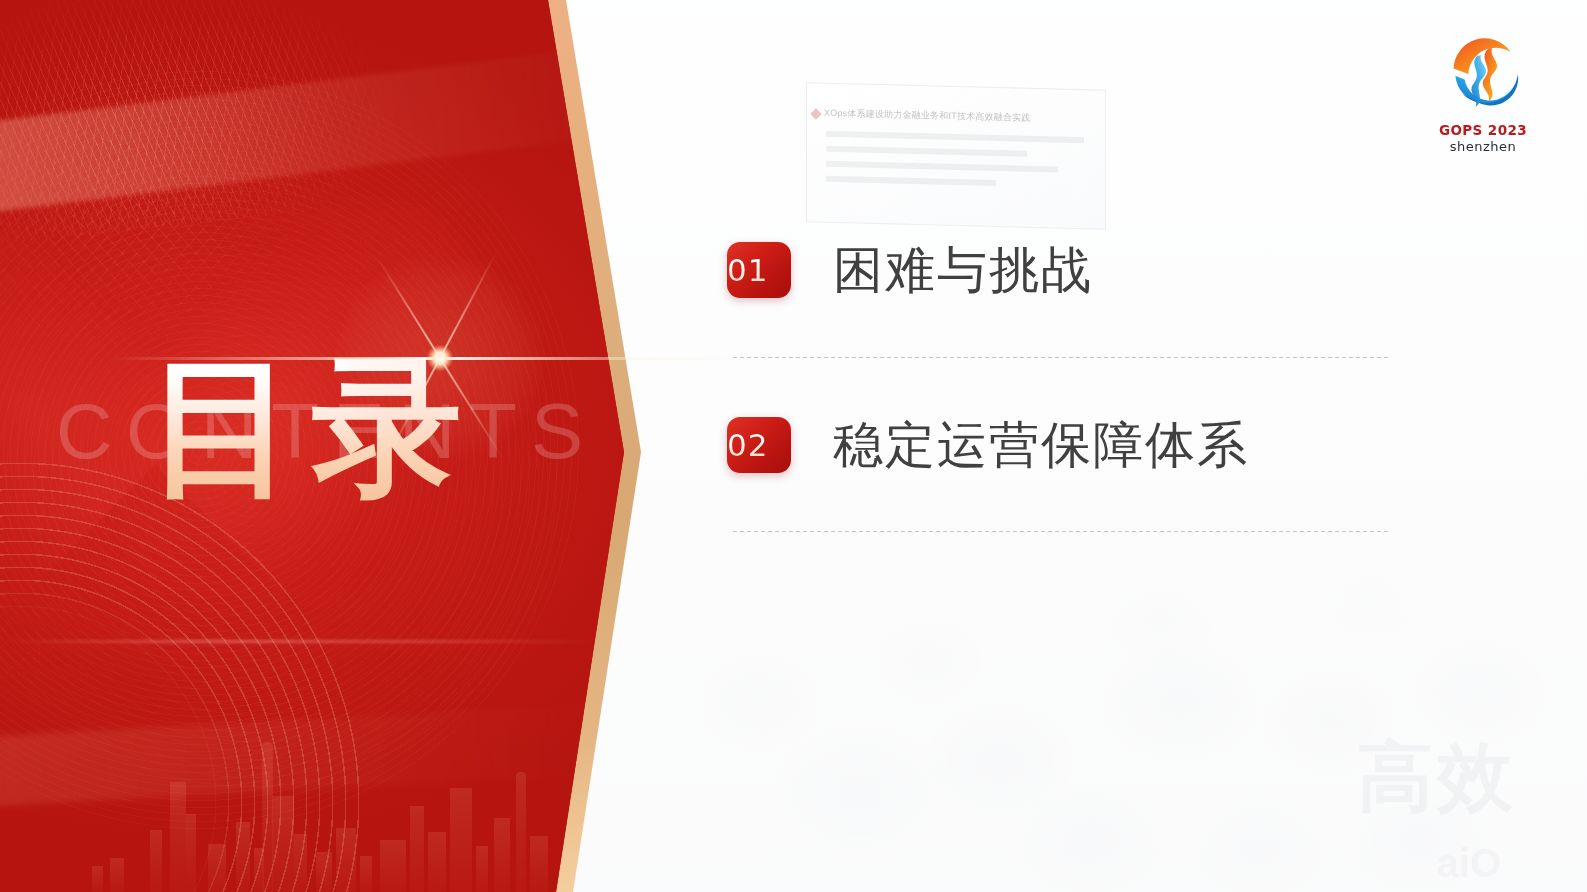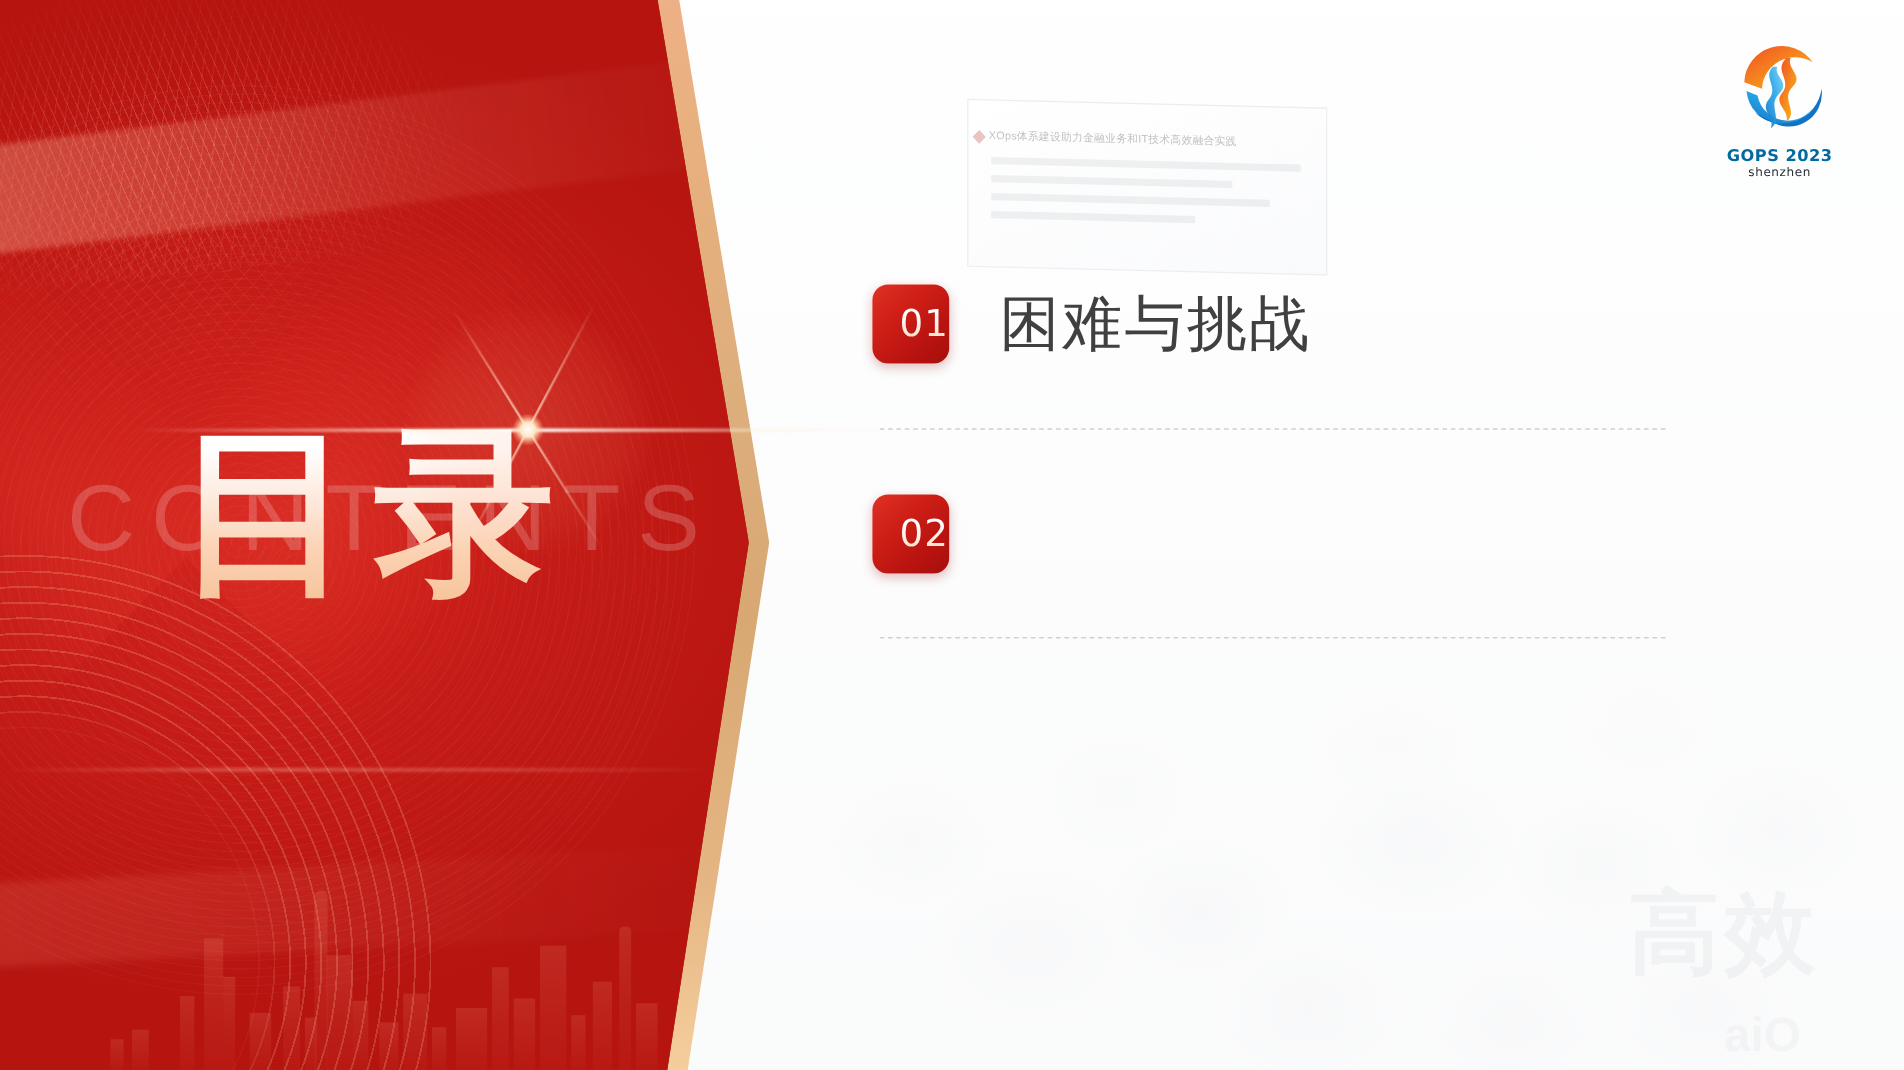--- a/index.html
+++ b/index.html
@@ -212,36 +212,36 @@
   .flare .r2{ transform:rotate(-32deg); }
   .flare .halo{
     position:absolute; left:-105px; top:-105px; width:210px; height:210px; border-radius:50%;
     background:radial-gradient(circle, rgba(255,170,130,.16) 0%, rgba(255,150,110,.07) 55%, transparent 72%);
   }
 
   
   .logo{ position:absolute; right:46px; top:28px; width:116px; text-align:center; }
   .logo svg{ display:block; margin:0 auto; }
   .logo-name{
-    font-size:13.5px; font-weight:700; color:#0369a1; letter-spacing:.4px;
+    font-size:13.5px; font-weight:700; color:#b91c1c; letter-spacing:.4px;
     margin-top:2px; font-family:"DejaVu Sans","Liberation Sans",sans-serif;
   }
   .logo-city{
-    font-size:10px; font-weight:400; color:#2b2f36; letter-spacing:.5px;
+    font-size:13px; font-weight:400; color:#2b2f36; letter-spacing:.5px;
     margin-top:1px; font-family:"DejaVu Sans","Liberation Sans",sans-serif;
   }
 
   
   .toc{ position:absolute; left:727px; top:228px; width:700px; }
   .toc-row{ display:flex; align-items:center; height:84px; }
   .badge{
-    width:64px; height:66px; border-radius:13px; flex:0 0 64px;
+    width:64px; height:56px; border-radius:13px; flex:0 0 64px;
     background:linear-gradient(138deg,#df3226 0%,#cf1f17 34%,#b81310 72%,#a60f0c 100%);
     box-shadow:0 3px 9px rgba(150,25,20,.26);
-    display:flex; align-items:center; justify-content:flex-end;
+    display:flex; align-items:center; justify-content:flex-start;
   }
   .badge span{
     font-size:31px; font-weight:400; letter-spacing:1px;
     font-family:"DejaVu Sans","Liberation Sans",sans-serif;
     background:linear-gradient(180deg,#ffffff 25%,#fde7d6 70%,#f9d3b6 100%);
     -webkit-background-clip:text; background-clip:text;
     color:transparent; -webkit-text-fill-color:transparent;
   }
   .toc-label{
     margin-left:42px;
@@ -361,20 +361,21 @@
     </div>
 
     <div class="sp1"></div>
     <div class="divider"></div>
     <div class="sp1"></div>
 
     <div class="toc-row">
       <div class="badge">
         <span>02</span>
       </div>
+      <div class="toc-label">稳定运营保障体系</div>
     </div>
 
     <div class="sp2"></div>
     <div class="divider"></div>
     <div class="sp2"></div>
 
 
   </div>
 </div>
 

